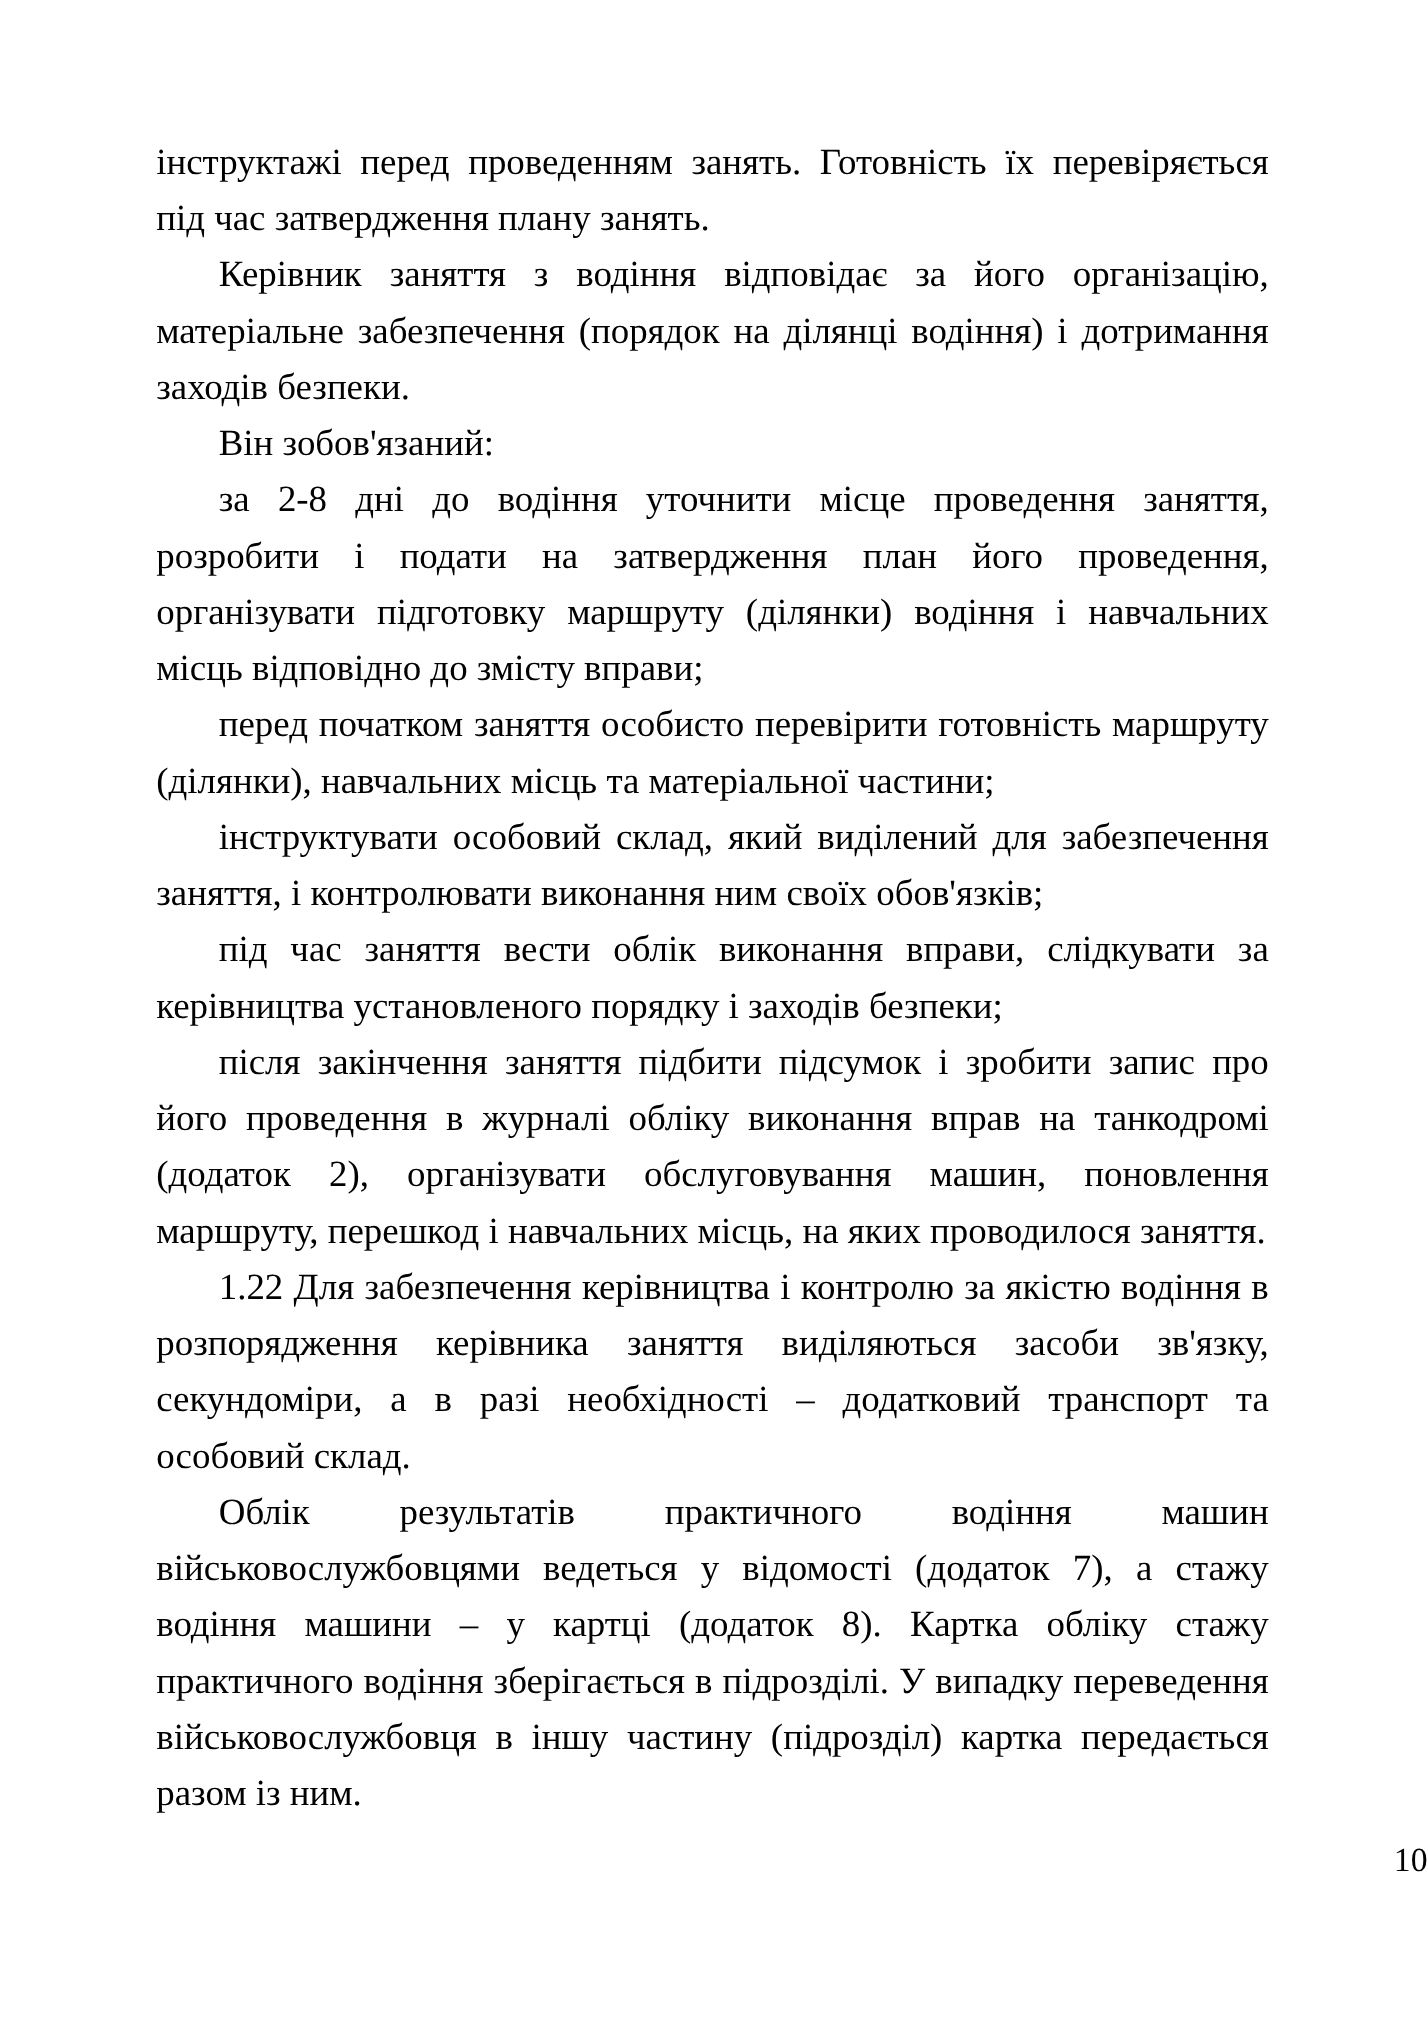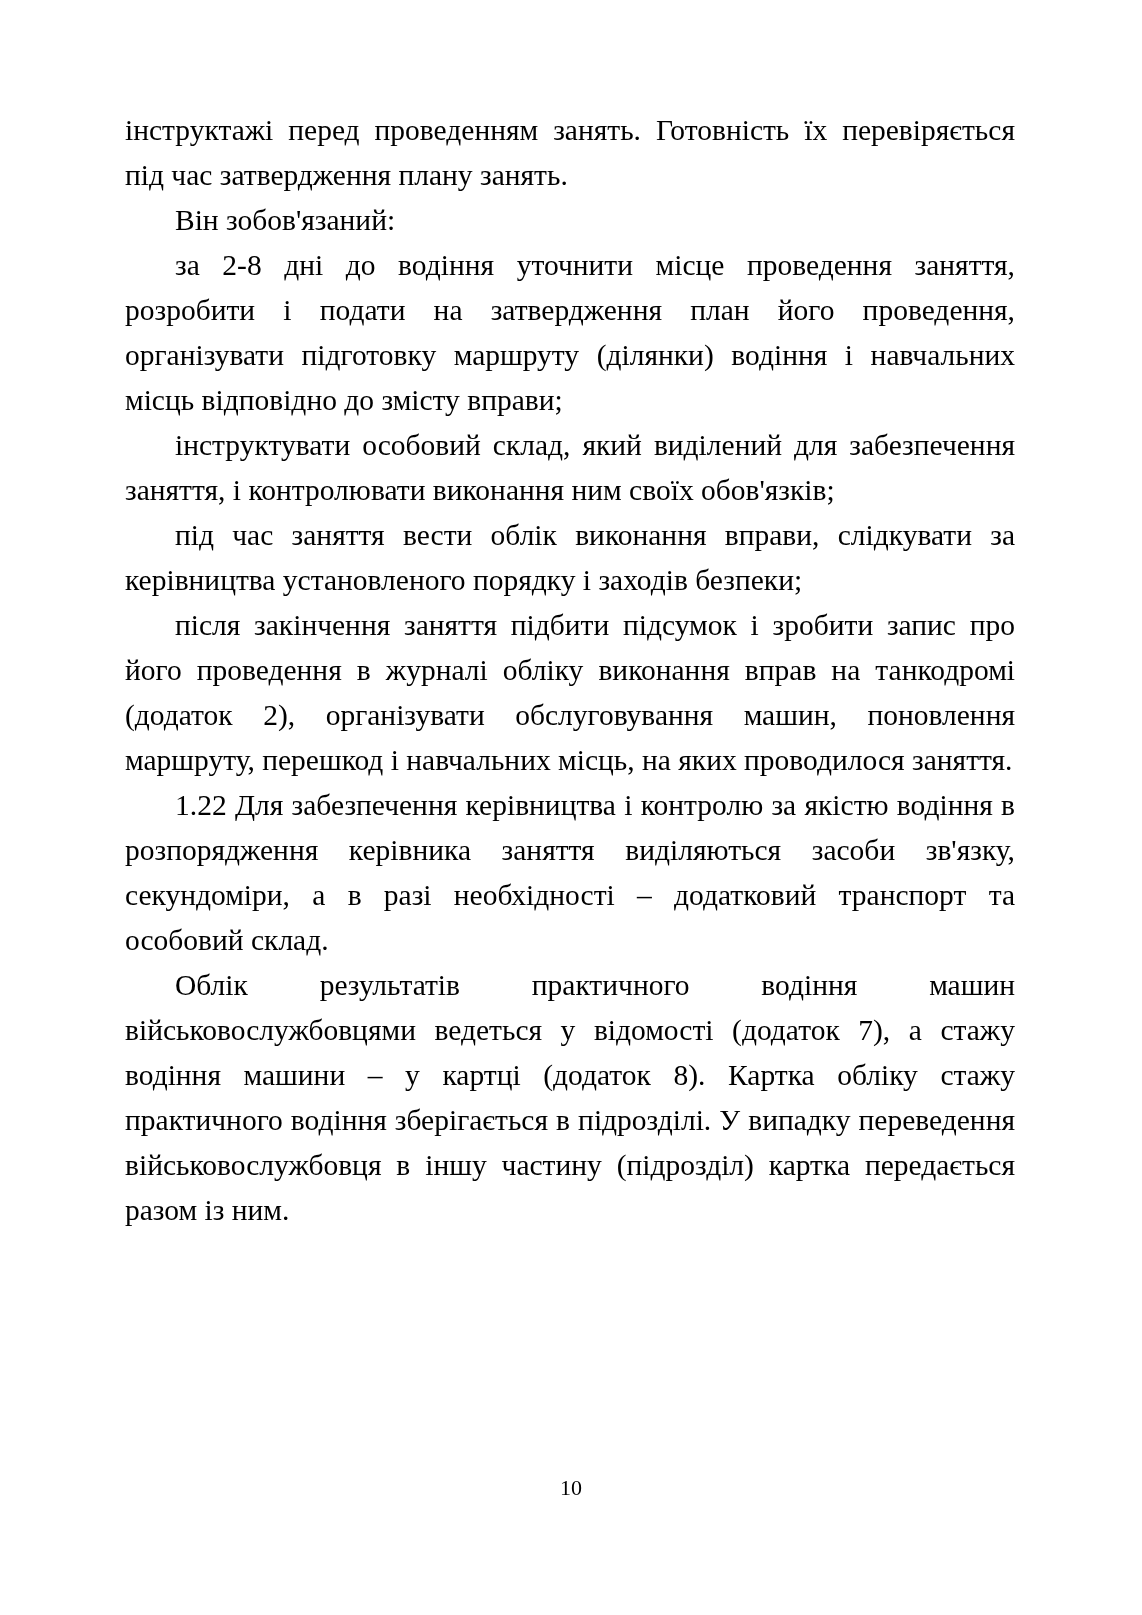--- a/index.html
+++ b/index.html
@@ -54,41 +54,43 @@
   
   p.para.justify-last {
     text-align-last: justify;
   }
 
   .page-number {
     position: absolute;
     left: 0;
     top: 1472px;
     width: 1142px;
-    text-align: center;
-    font-size: 22px;
+    text-align: right;
+    font-size: 27px;
     line-height: 32px;
     font-family: "Liberation Serif", "DejaVu Serif", serif;
     color: #000000;
   }
 </style>
 </head>
 <body>
 
 <div class="page">
 
   <div class="text-column">
 
     <p class="para no-indent">інструктажі перед проведенням занять. Готовність їх перевіряється під час затвердження плану занять.</p>
 
+    <p class="para">Керівник заняття з водіння відповідає за його організацію, матеріальне забезпечення (порядок на ділянці водіння) і дотримання заходів безпеки.</p>
 
     <p class="para">Він зобов'язаний:</p>
 
     <p class="para">за 2-8 дні до водіння уточнити місце проведення заняття, розробити і подати на затвердження план його проведення, організувати підготовку маршруту (ділянки) водіння і навчальних місць відповідно до змісту вправи;</p>
 
+    <p class="para">перед початком заняття особисто перевірити готовність маршруту (ділянки), навчальних місць та матеріальної частини;</p>
 
     <p class="para">інструктувати особовий склад, який виділений для забезпечення заняття, і контролювати виконання ним своїх обов'язків;</p>
 
     <p class="para">під час заняття вести облік виконання вправи, слідкувати за керівництва установленого порядку і заходів безпеки;</p>
 
     <p class="para">після закінчення заняття підбити підсумок і зробити запис про його проведення в журналі обліку виконання вправ на танкодромі (додаток 2), організувати обслуговування машин, поновлення маршруту, перешкод і навчальних місць, на яких проводилося заняття.</p>
 
     <p class="para">1.22 Для забезпечення керівництва і контролю за якістю водіння в розпорядження керівника заняття виділяються засоби зв'язку, секундоміри, а в разі необхідності – додатковий транспорт та особовий склад.</p>
 
     <p class="para">Облік результатів практичного водіння машин військовослужбовцями ведеться у відомості (додаток 7), а стажу водіння машини – у картці (додаток 8). Картка обліку стажу практичного водіння зберігається в підрозділі. У випадку переведення військовослужбовця в іншу частину (підрозділ) картка передається разом із ним.</p>

